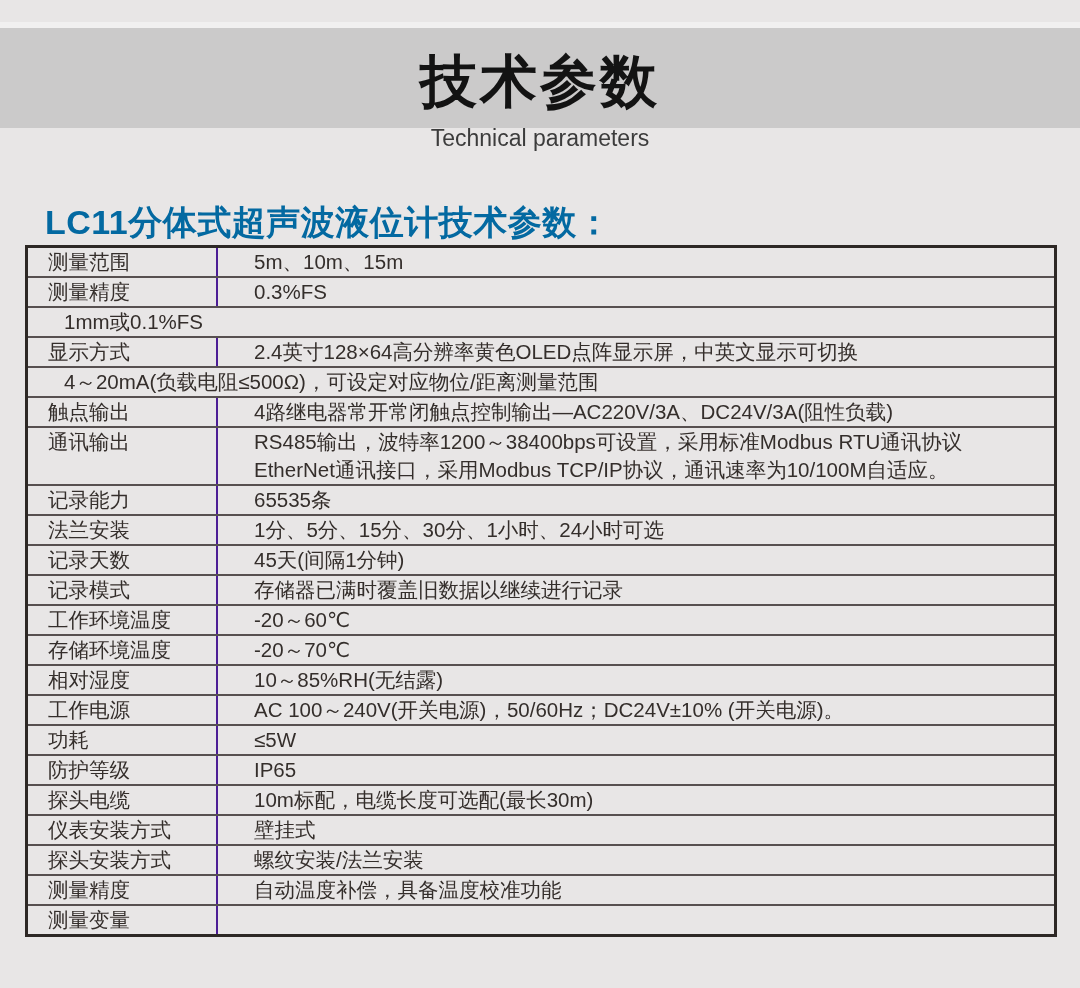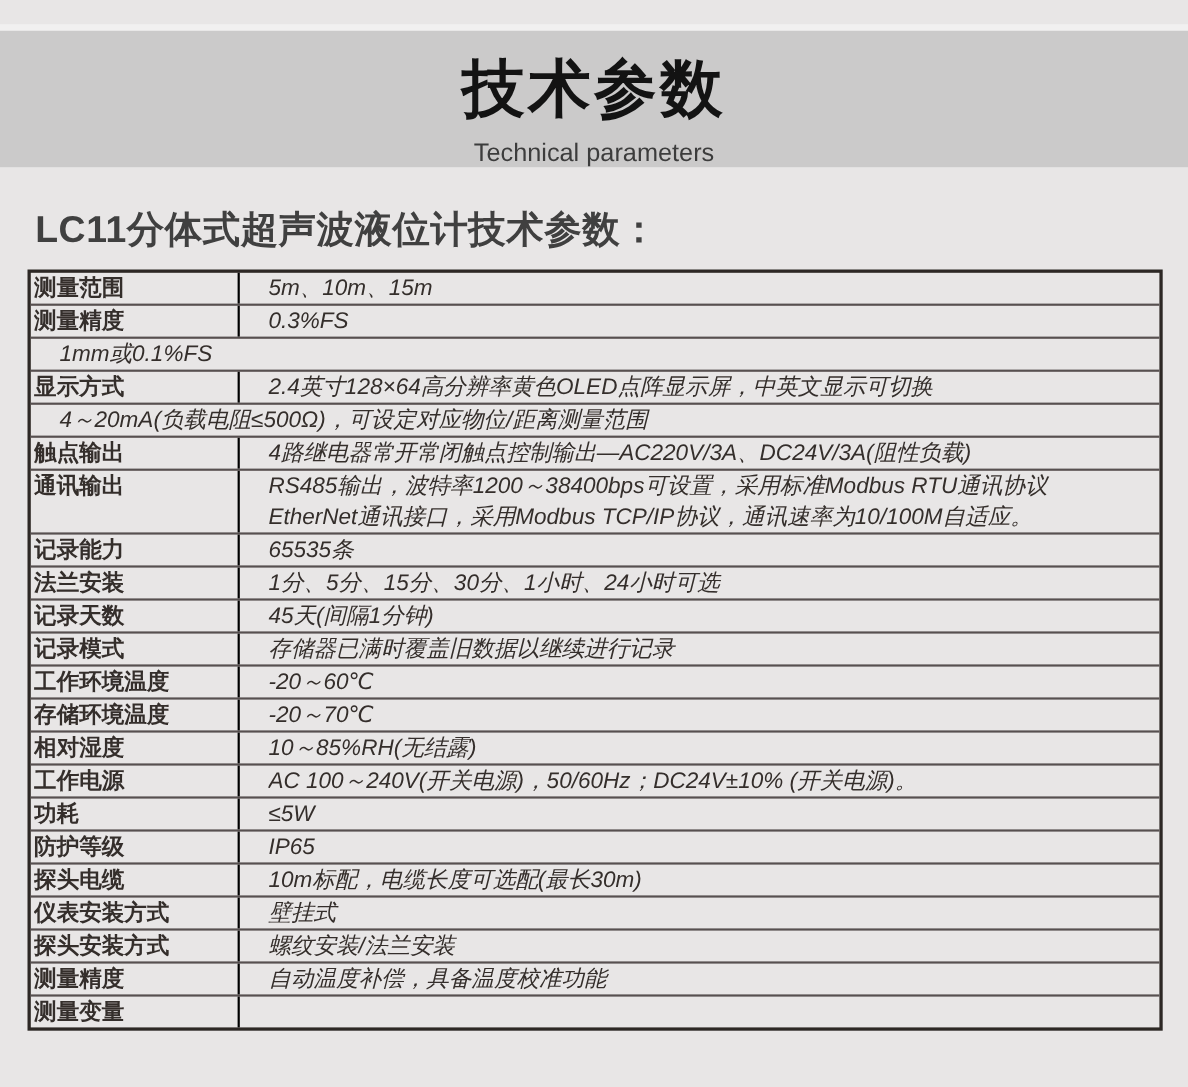--- a/index.html
+++ b/index.html
@@ -10,21 +10,21 @@
     position: relative;
     overflow: hidden;
   }
   .light-strip {
     position: absolute; top: 22px; left: 0;
     width: 1080px; height: 6px;
     background: #f1f0f0;
   }
   .title-band {
     position: absolute; top: 28px; left: 0;
-    width: 1080px; height: 124px;
+    width: 1080px; height: 100px;
     background: #cbcaca;
     text-align: center;
   }
   .page-title {
     margin: 0;
     padding-top: 22px;
     font-size: 57px;
     line-height: 62px;
     font-weight: bold;
     letter-spacing: 3px;
@@ -32,25 +32,25 @@
   }
   .page-subtitle {
     margin-top: 14px;
     font-size: 23px;
     line-height: 24px;
     color: #3c3c3c;
   }
   .section-heading {
     position: absolute;
     top: 186px; left: 28px;
-    margin: 4px;
+    margin: 17px;
     font-size: 34px;
     line-height: 38px;
     font-weight: bold;
-    color: #404040;
+    color: #0369a1;
     letter-spacing: 0.5px;
   }
   .spec-table {
     position: absolute;
     top: 245px; left: 25px;
     width: 1026px;
     border: 3px solid #2d2825;
     background: #e8e6e6;
   }
   .spec-row {
@@ -58,28 +58,26 @@
     border-top: 2px solid #575050;
   }
   .spec-row:first-child { border-top: none; }
   .cell {
     box-sizing: border-box;
     color: #342e2b;
   }
   .cell-param {
     flex: 0 0 190px;
     width: 190px;
-    border-right: 2px solid #000000;
-    padding-left: 3px;
-    font-weight: bold;
+    border-right: 2px solid #4c1d95;
+    padding-left: 20px;
   }
   .cell-value {
     flex: 1 1 auto;
-    padding-left: 26px;
-    font-style: italic;
+    padding-left: 36px;
   }
   .line {
     height: 28px;
     line-height: 28px;
     font-size: 20.5px;
     white-space: nowrap;
     overflow: hidden;
   }
 </style>
 </head>

